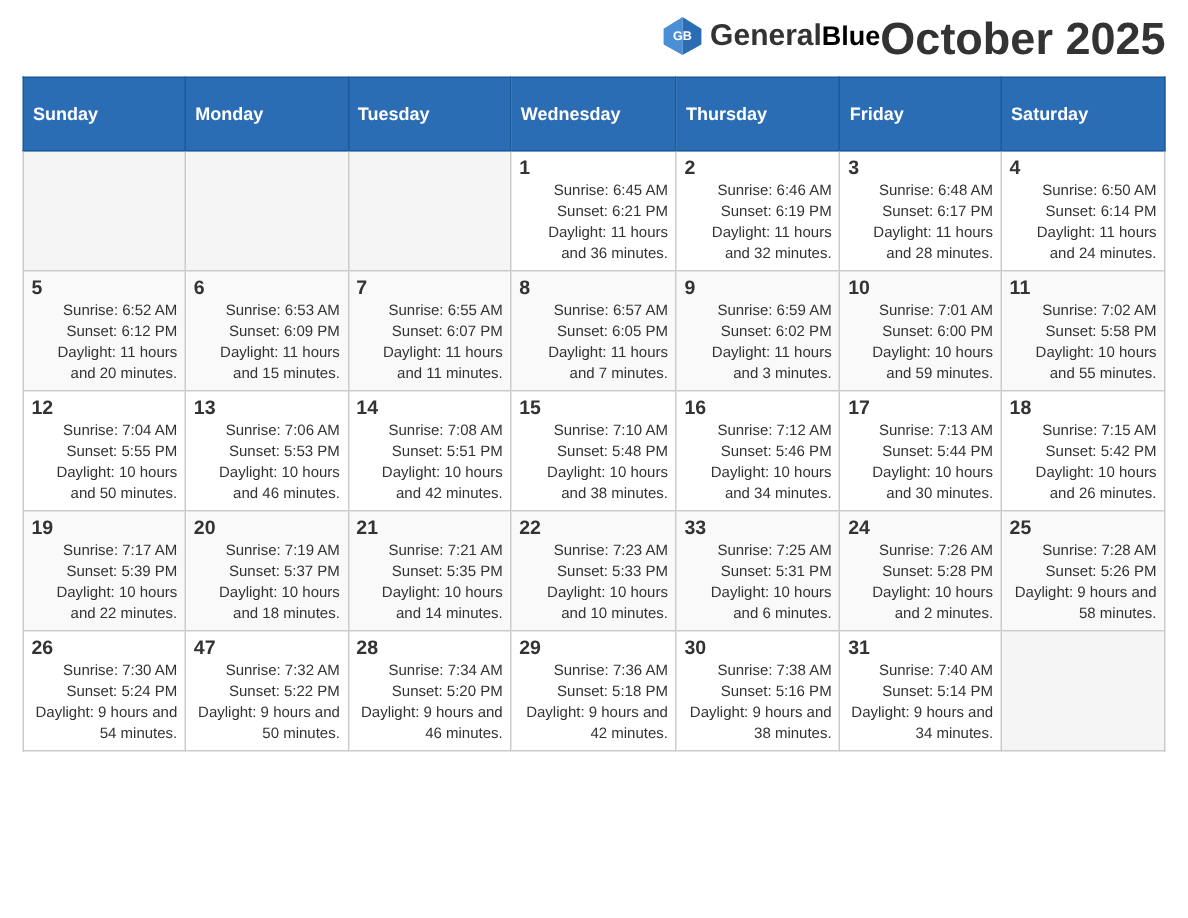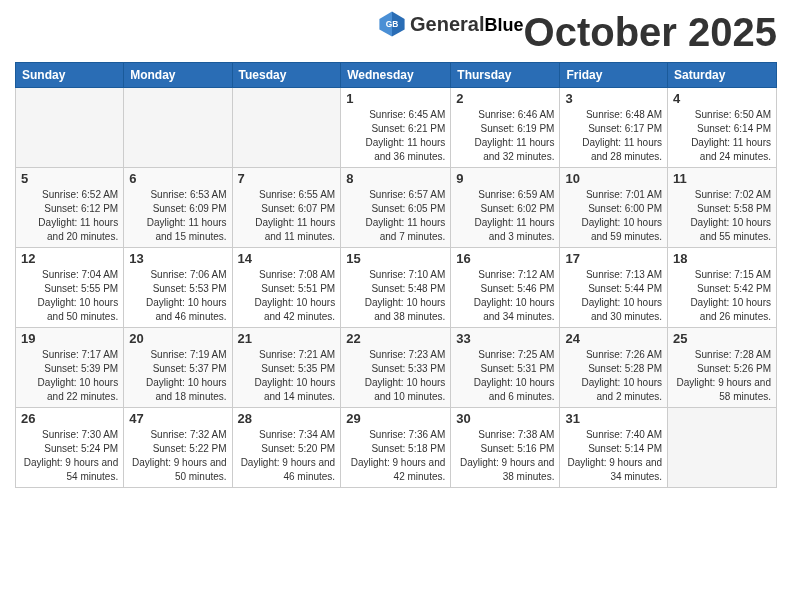--- a/index.html
+++ b/index.html
@@ -26,40 +26,40 @@
       gap: 4px;
     }
     .logo-icon {
       width: 28px;
       height: 28px;
     }
     .title-block {
       text-align: right;
     }
     .title-month {
-      font-size: 40px;
+      font-size: 30px;
       font-weight: bold;
       color: #333;
       line-height: 1.1;
     }
     .title-location {
       font-size: 16px;
       color: #333;
     }
     .calendar {
       width: 100%;
       border-collapse: collapse;
     }
     .calendar th {
       background: #2a6db5;
       color: #fff;
       font-size: 12px;
       font-weight: bold;
       text-align: left;
-      padding: 5px 6px;
+      padding: 17px 6px;
       border: 1px solid #1a5a9a;
     }
     .calendar td {
       vertical-align: top;
       border: 1px solid #ccc;
       padding: 3px 5px;
       width: 113px;
       height: 80px;
       background: #fff;
     }

